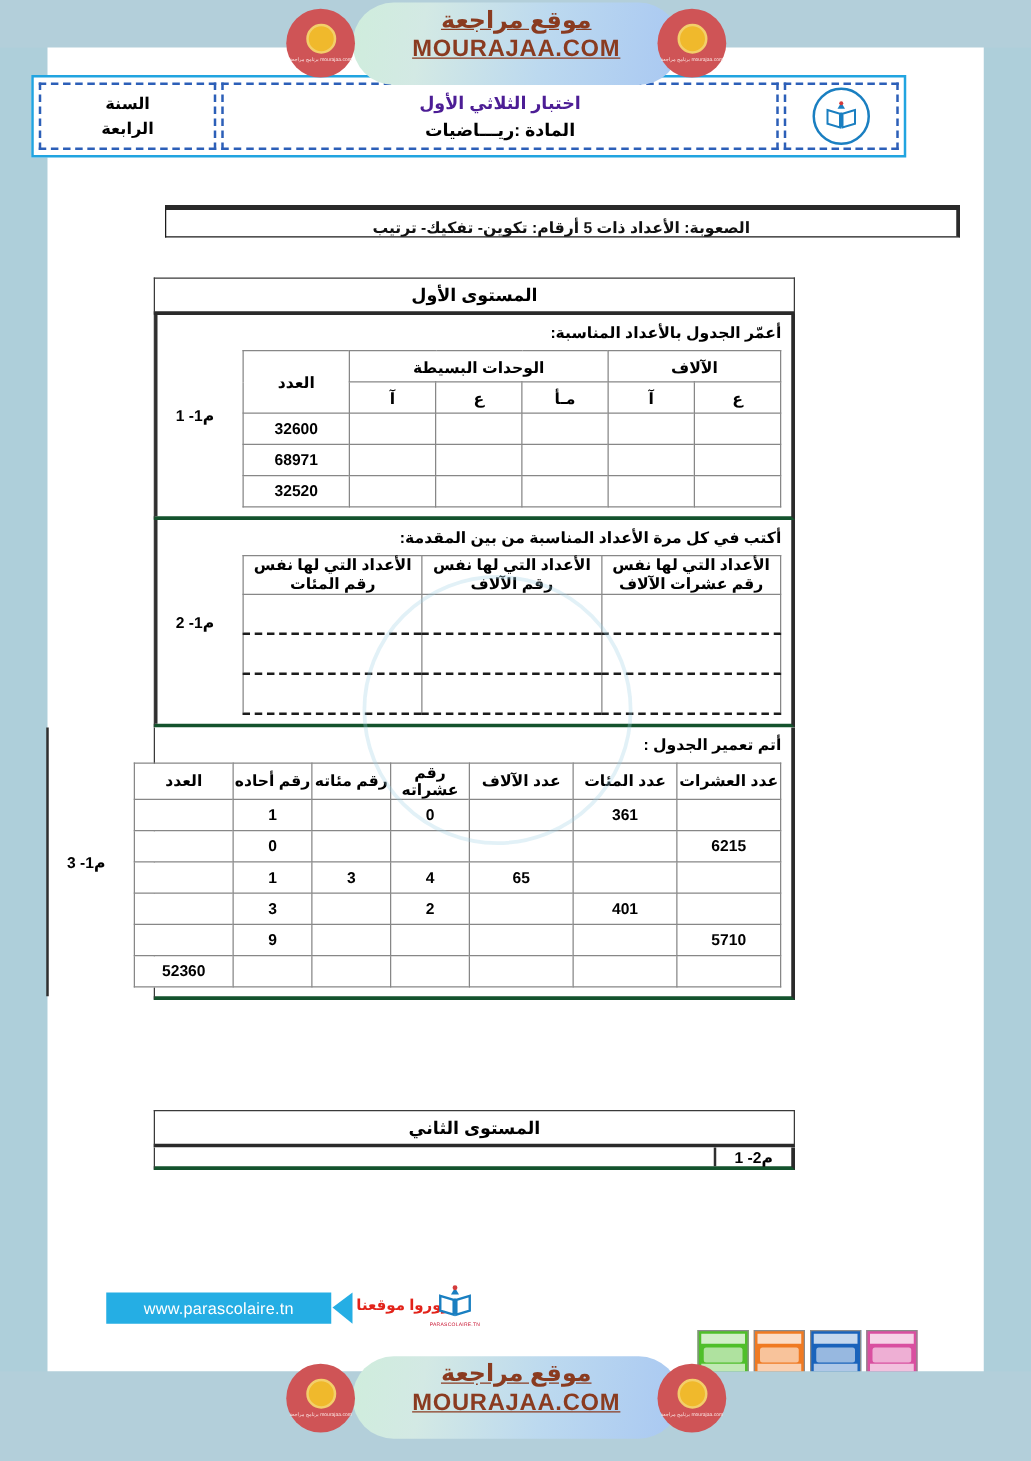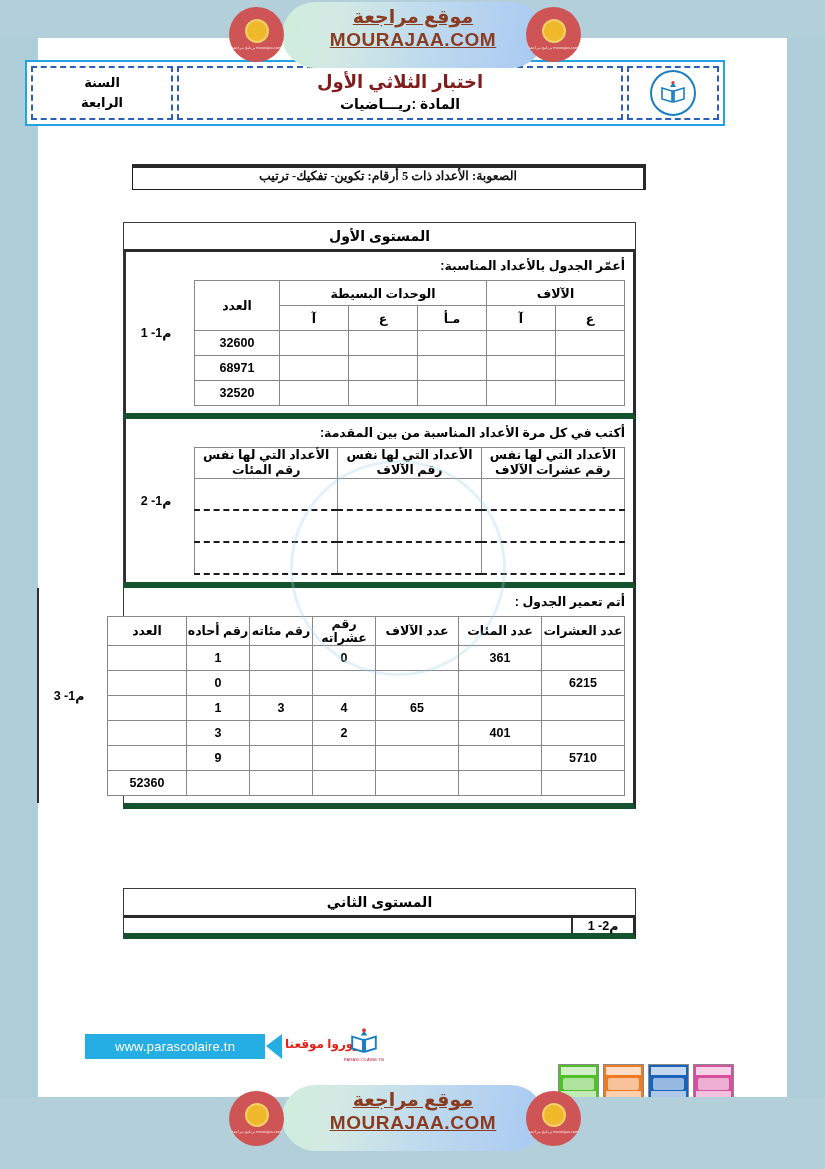--- a/index.html
+++ b/index.html
@@ -143,24 +143,24 @@
   .hdr-main   { flex: 1; flex-direction: column; }
   .hdr-logo   { width: 92px; }
 
   .hdr-year-line {
     font-size: 13px;
     font-weight: bold;
     color: #000;
     line-height: 20px;
   }
   .hdr-title {
-    font-size: 18px;
+    font-size: 14px;
     font-weight: bold;
     line-height: 22px;
-    color: #7f1d1d;
+    color: #4c1d95;
   }
   .hdr-subject {
     font-size: 14px;
     font-weight: bold;
     line-height: 22px;
     color: #000;
   }
 
   .school-logo {
     width: 42px; height: 42px;
@@ -171,31 +171,30 @@
     display: flex;
     align-items: center;
     justify-content: center;
   }
 
   
   .difficulty-strip {
     position: absolute;
     left: 132px;
     top: 164px;
-    width: 514px;
+    width: 636px;
     height: 26px;
     border: 1px solid #1b1b1b;
     border-top: 4px solid #2a2a2a;
     border-right: 3px solid #2a2a2a;
     background: #ffffff;
     display: flex;
-    align-items: flex-start;
+    align-items: flex-end;
     justify-content: center;
     box-sizing: border-box;
-    font-family: Liberation Serif, serif;
   }
   .difficulty-text {
     font-size: 12.5px;
     font-weight: bold;
     color: #111;
   }
 
   
   .level-block {
     position: absolute;
@@ -220,21 +219,21 @@
     font-size: 14px;
     font-weight: bold;
     color: #000;
   }
 
   .exo-row {
     display: flex;
     flex-direction: row;
     border-left: 1px solid #3a3a3a;
     border-right: 3px solid #2a2a2a;
-    border-bottom: 6px solid #14532d;
+    border-bottom: 3px solid #14532d;
     box-sizing: border-box;
     background: #fff;
   }
   .exo-label {
     width: 62px;
     border-left: 2px solid #2f2f2f;
     display: flex;
     align-items: center;
     justify-content: center;
     font-size: 12.5px;

